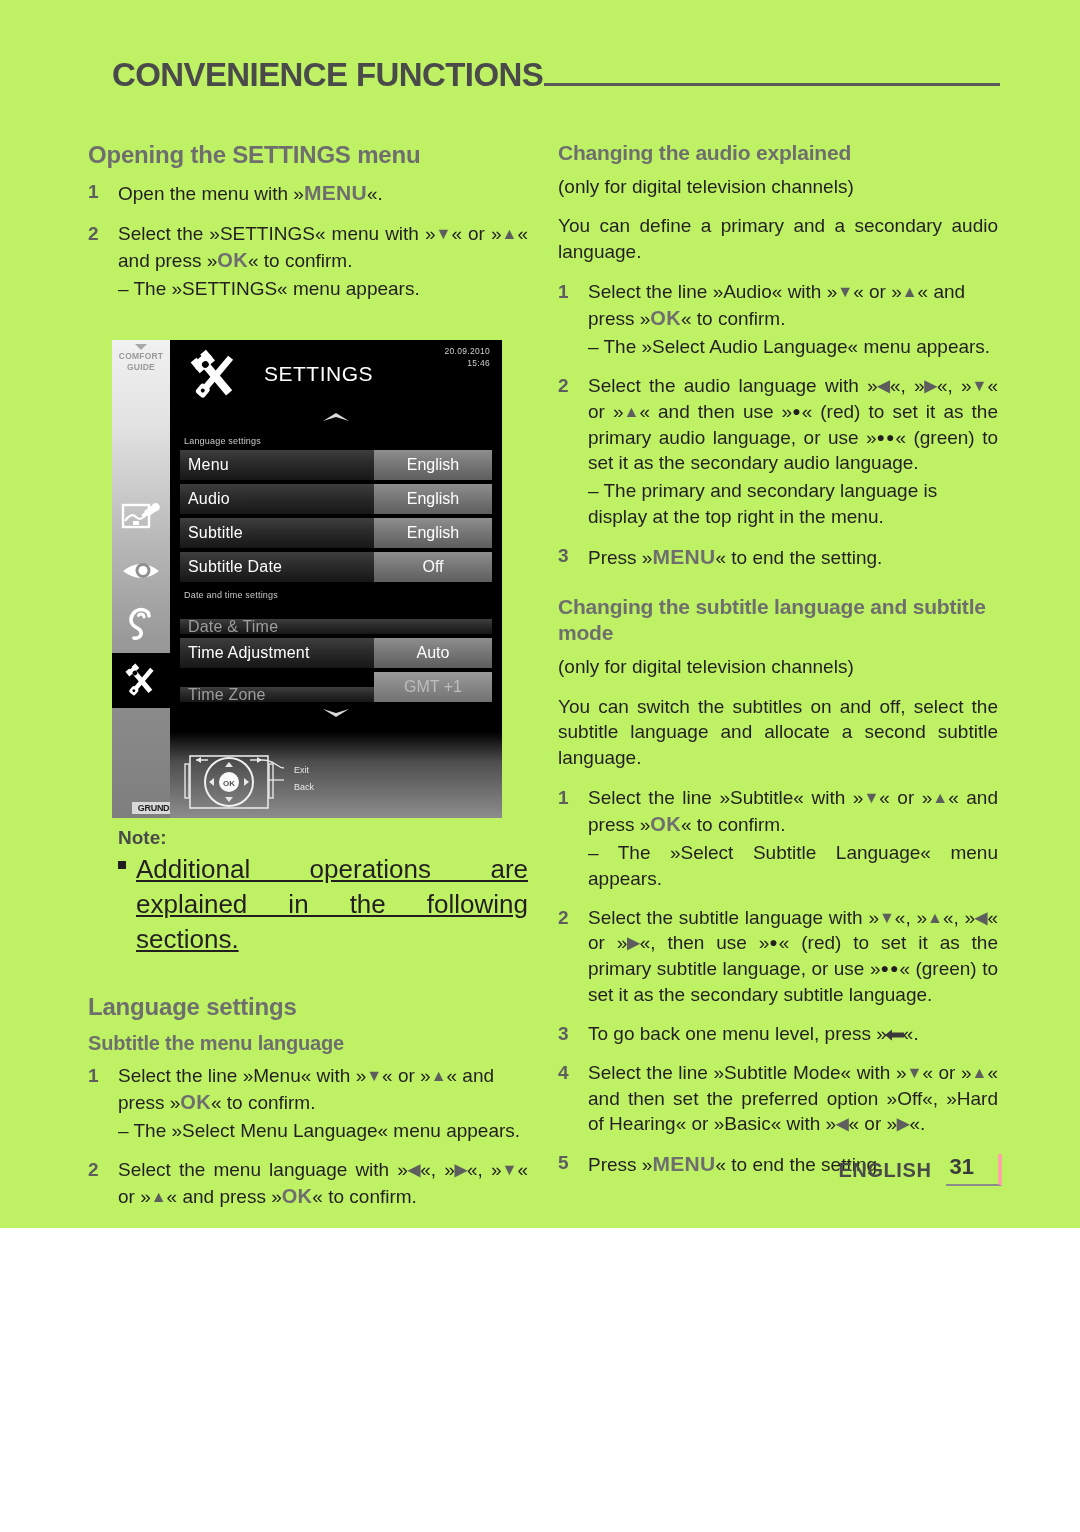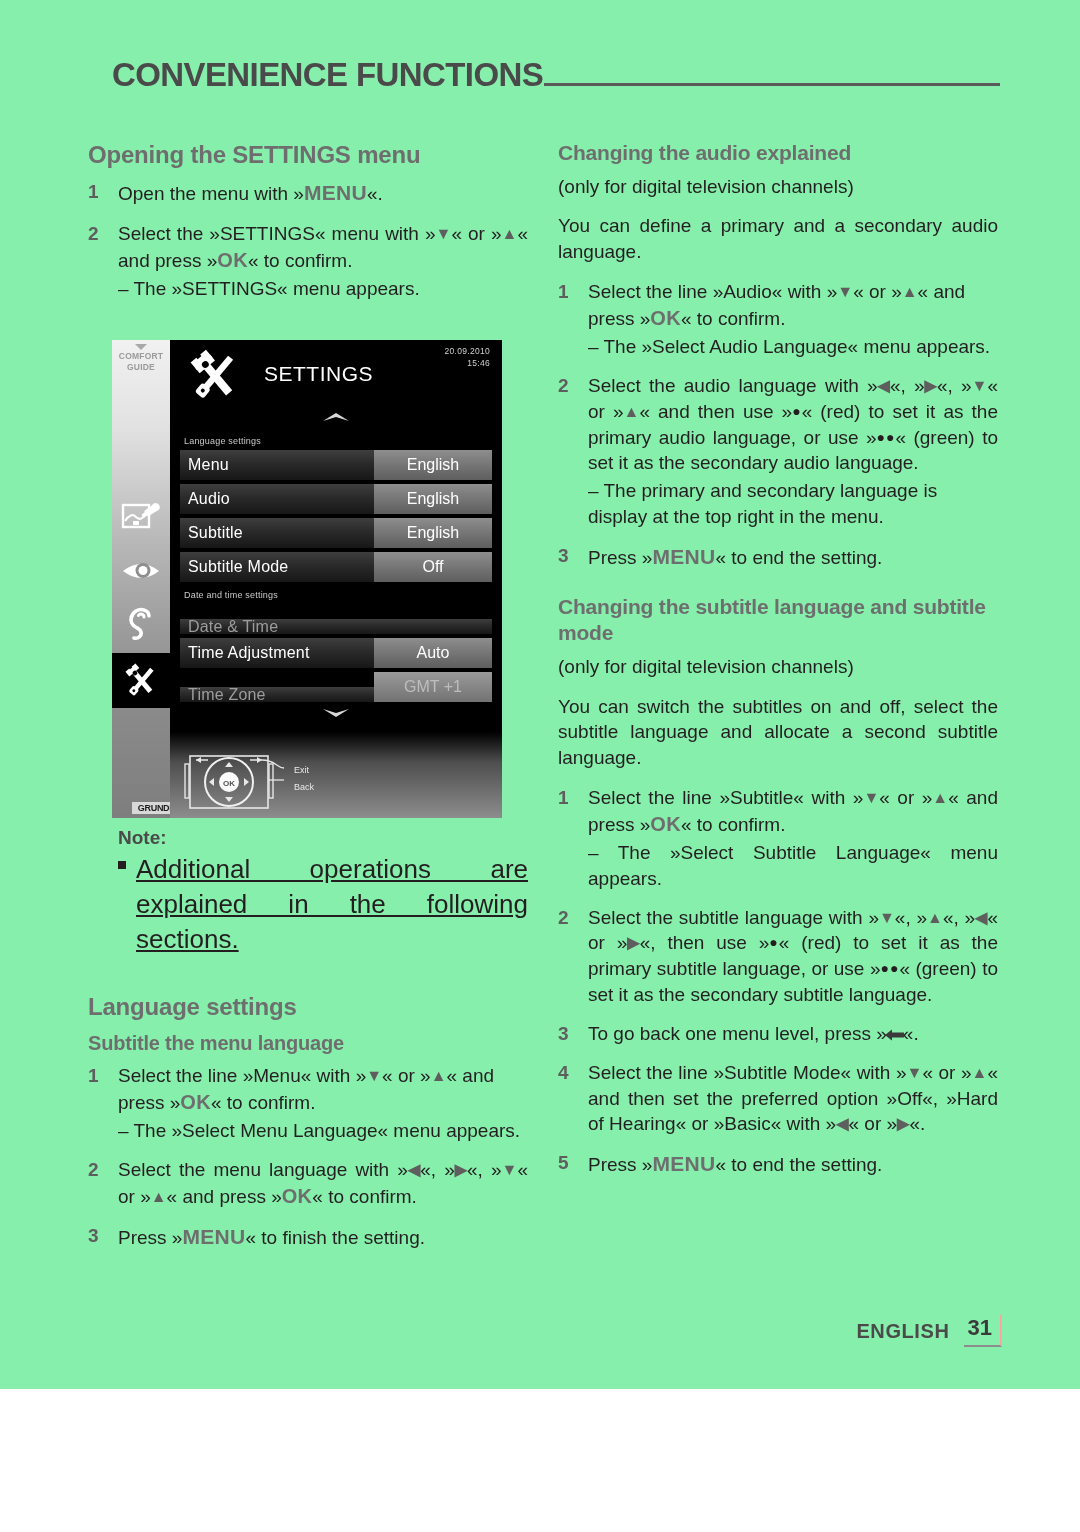--- a/index.html
+++ b/index.html
@@ -3,22 +3,22 @@
 <meta charset="utf-8">
 <style>
   * { box-sizing: border-box; margin: 0; padding: 0; }
   html, body {
     width: 1080px; height: 1532px;
     background: #ffffff;
     font-family: "Liberation Sans", sans-serif;
   }
   .page {
     position: relative;
-    width: 1080px; height: 1389px;
-    background: #86efac;
+    width: 1080px; height: 1228px;
+    background: #bef264;
     overflow: hidden;
   }
 
   
   .header {
     position: absolute;
     left: 112px; top: 58px;
     width: 888px;
     display: flex;
     align-items: flex-end;
@@ -332,22 +332,22 @@
   .footer-lang {
     font-size: 20px;
     font-weight: bold;
     color: #4a4a4a;
     letter-spacing: 0.6px;
     margin-right: 14px;
     padding-bottom: 4px;
   }
   .footer-pagewrap {
     position: relative;
-    padding: 0 8px 4px 4px;
-    border-right: 2px solid #fca5a5;
+    padding: 0 24px 4px 4px;
+    border-right: 4px solid #fca5a5;
     border-bottom: 2px solid #8c8c8c;
   }
   .footer-page {
     font-size: 22px;
     font-weight: bold;
     color: #3a3a3a;
   }
 </style>
 </head>
 <body>
@@ -511,21 +511,21 @@
         </div>
         <div class="row">
           <div class="lbl">Audio</div>
           <div class="val">English</div>
         </div>
         <div class="row">
           <div class="lbl">Subtitle</div>
           <div class="val">English</div>
         </div>
         <div class="row">
-          <div class="lbl">Subtitle Mode</div>
+          <div class="lbl">Subtitle Date</div>
           <div class="val">Off</div>
         </div>
 
         <div class="grp-label">Date and time settings</div>
 
         <div class="row dim full">
           <div class="lbl">Date &amp; Time</div>
         </div>
         <div class="row">
           <div class="lbl">Time Adjustment</div>

